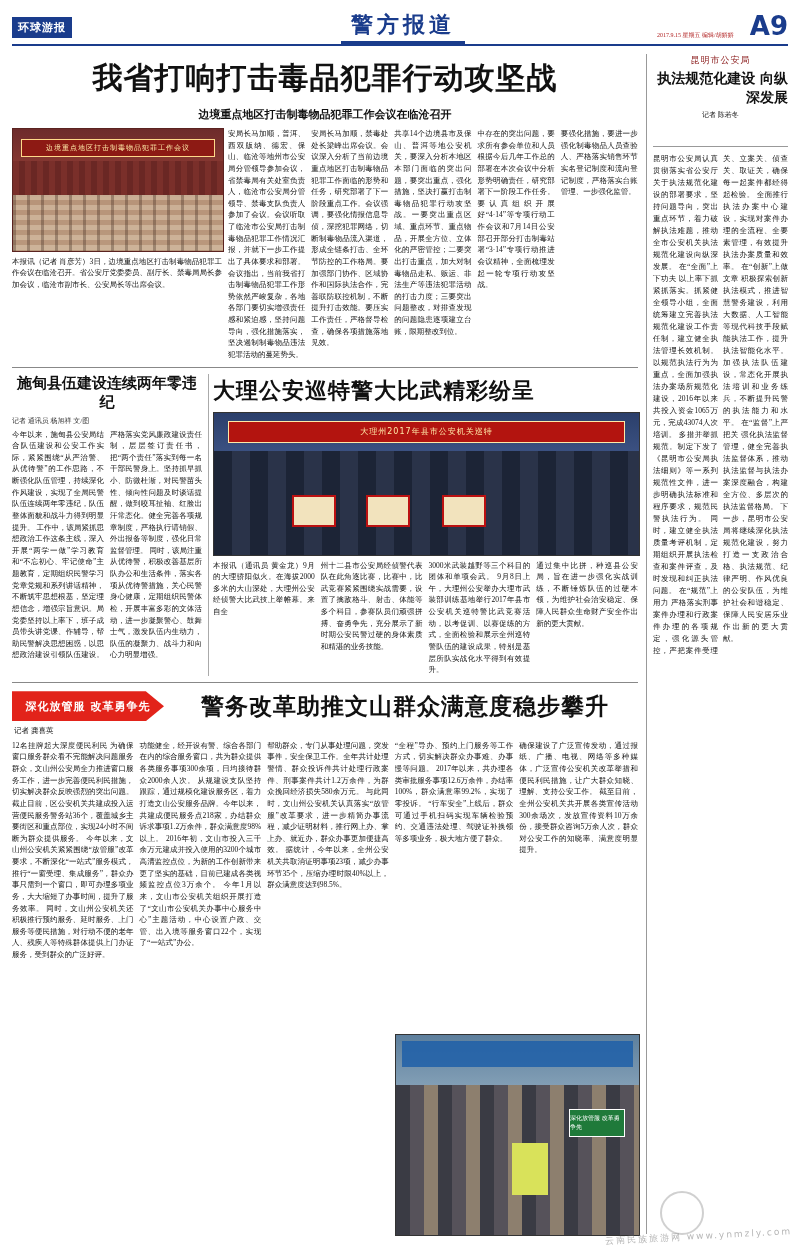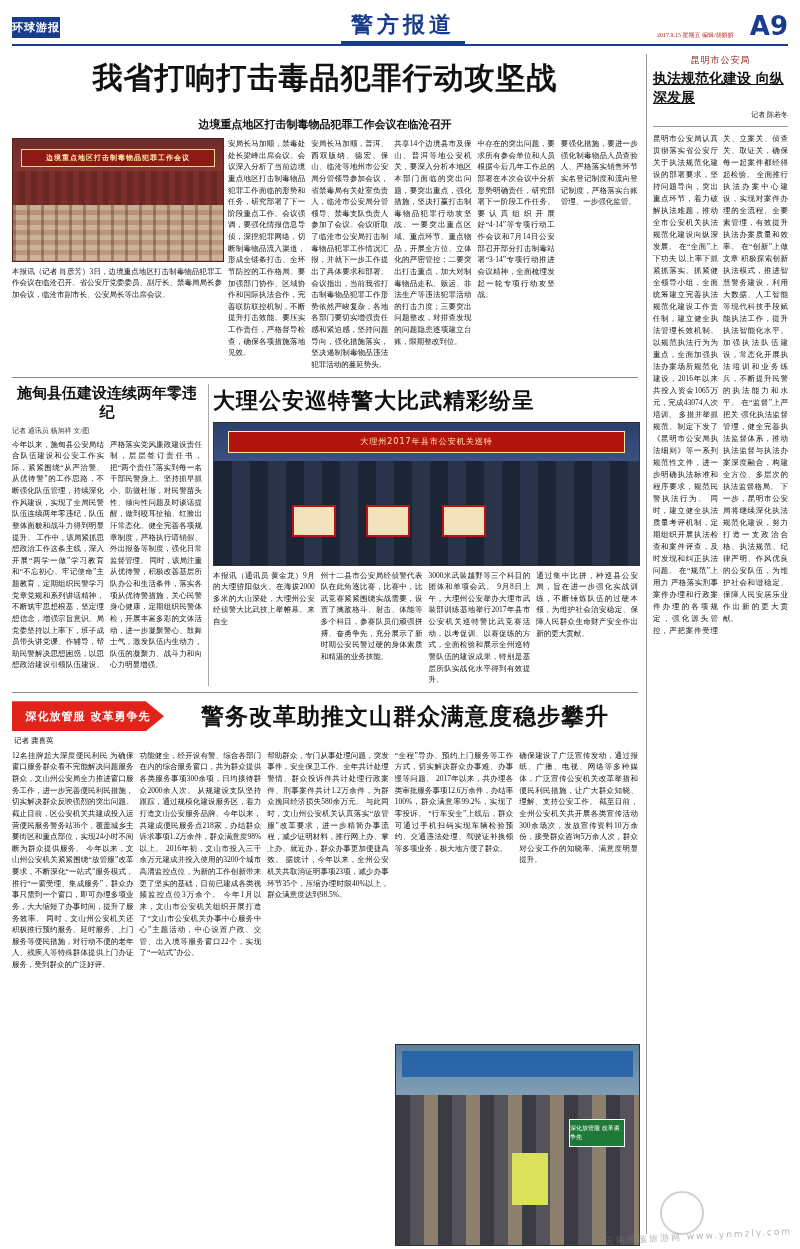--- a/index.html
+++ b/index.html
@@ -19,21 +19,21 @@
   
   .masthead{
     position:relative;
     height:34px;
     border-bottom:2px solid #1a3c8c;
     display:flex;align-items:center;
   }
   .paper-logo{
     background:#1a3c8c;color:#fff;
     font-size:11px;font-weight:bold;
-    padding:3px 0;letter-spacing:1px;
+    padding:3px 6px;letter-spacing:1px;
     font-family:Liberation Serif, serif;
   }
   .masthead-center{
     position:absolute;left:6px;right:0;text-align:center;
     pointer-events:none;
   }
   .masthead-title{
     display:inline-block;
     font-size:22px;font-weight:bold;color:#1a3c8c;
     letter-spacing:4px;
@@ -61,33 +61,33 @@
   .right-col{
     width:136px;border-left:1px solid #999;padding-left:6px;
     display:flex;flex-direction:column;
   }
   
   .lead-head{
     text-align:center;
     font-size:30px;font-weight:bold;
     font-family:"DejaVu Sans", sans-serif;
     letter-spacing:1px;
-    margin:4px 0 18px 0;
+    margin:4px 0 8px 0;
   }
   .lead-sub{
     text-align:center;font-size:11px;font-weight:bold;
     font-family:"DejaVu Sans", sans-serif;
     margin-bottom:6px;
   }
   .sec1{display:flex;gap:6px;border-bottom:1px solid #888;padding-bottom:6px;}
   .photo-block{width:210px;}
   .photo{
     width:210px;height:122px;
     background:linear-gradient(180deg,#6d2b2b 0%,#8c3a33 35%,#b5654a 60%,#d7b79a 100%);
-    position:relative;overflow:hidden;border:1px solid #5a2320;font-weight:bold;
+    position:relative;overflow:hidden;border:1px solid #5a2320;
   }
   .photo .banner{
     position:absolute;top:10px;left:8px;right:8px;height:16px;
     background:#8d1a14;border:1px solid #ffd98a;
     color:#ffe9a8;font-size:7px;font-family:"DejaVu Sans", sans-serif;
     display:flex;align-items:center;justify-content:center;letter-spacing:1px;
   }
   .photo .stage{
     position:absolute;top:32px;left:0;right:0;height:36px;
     background:repeating-linear-gradient(90deg,#7a2f2a 0 6px,#6a2724 6px 12px);
@@ -171,24 +171,24 @@
   }
   .photo3 .vest{position:absolute;bottom:40px;left:116px;width:36px;height:52px;background:#d9e25a;}
   .photo3 .sign{
     position:absolute;top:74px;right:14px;width:54px;height:26px;background:#1f7a3a;
     border:1px solid #fff;color:#fff;font-size:6px;display:flex;align-items:center;justify-content:center;
     font-family:"DejaVu Sans", sans-serif;
   }
   
   .r-kicker{font-size:9px;text-align:center;color:#8a1a1a;letter-spacing:1px;font-family:"DejaVu Sans",sans-serif;}
   .r-title{
-    font-size:14px;font-weight:bold;text-align:left;line-height:1.35;
-    font-family:"DejaVu Sans", sans-serif;margin:2px 0 3px 0;text-decoration:underline;
-  }
-  .r-byline{font-size:7px;text-align:right;margin-bottom:0;}
+    font-size:14px;font-weight:bold;text-align:right;line-height:1.35;
+    font-family:"DejaVu Sans", sans-serif;margin:2px 0 3px 0;
+  }
+  .r-byline{font-size:7px;text-align:center;margin-bottom:20px;}
   .r-body{font-size:7.5px;line-height:1.6;text-align:justify;column-count:2;column-gap:5px;}
   .rule{height:1px;background:#999;margin:6px 0;}
   
   .watermark{
     position:absolute;right:8px;bottom:6px;
     font-size:9px;color:rgba(120,120,120,.55);
     font-family:"DejaVu Sans", sans-serif;letter-spacing:2px;
     transform:rotate(-3deg);
   }
   .wm-seal{
@@ -222,22 +222,22 @@
         <div class="sec1">
           <div class="photo-block">
             <div class="photo">
               <div class="banner">边境重点地区打击制毒物品犯罪工作会议</div>
               <div class="stage"></div>
               <div class="seats"></div>
             </div>
             <div class="cap">本报讯（记者 肖彦芳）3日，边境重点地区打击制毒物品犯罪工作会议在临沧召开。省公安厅党委委员、副厅长、禁毒局局长参加会议，临沧市副市长、公安局长等出席会议。</div>
           </div>
           <div class="txtcols">
+            <div class="tcol">安局长马加顺，普洱、西双版纳、德宏、保山、临沧等地州市公安局分管领导参加会议，省禁毒局有关处室负责人，临沧市公安局分管领导、禁毒支队负责人参加了会议。会议听取了临沧市公安局打击制毒物品犯罪工作情况汇报，并就下一步工作提出了具体要求和部署。会议指出，当前我省打击制毒物品犯罪工作形势依然严峻复杂，各地各部门要切实增强责任感和紧迫感，坚持问题导向，强化措施落实，坚决遏制制毒物品违法犯罪活动的蔓延势头。</div>
             <div class="tcol">安局长马加顺，禁毒处处长梁峰出席会议。会议深入分析了当前边境重点地区打击制毒物品犯罪工作面临的形势和任务，研究部署了下一阶段重点工作。会议强调，要强化情报信息导侦，深挖犯罪网络，切断制毒物品流入渠道，形成全链条打击、全环节防控的工作格局。要加强部门协作、区域协作和国际执法合作，完善联防联控机制，不断提升打击效能。要压实工作责任，严格督导检查，确保各项措施落地见效。</div>
-            <div class="tcol">安局长马加顺，普洱、西双版纳、德宏、保山、临沧等地州市公安局分管领导参加会议，省禁毒局有关处室负责人，临沧市公安局分管领导、禁毒支队负责人参加了会议。会议听取了临沧市公安局打击制毒物品犯罪工作情况汇报，并就下一步工作提出了具体要求和部署。会议指出，当前我省打击制毒物品犯罪工作形势依然严峻复杂，各地各部门要切实增强责任感和紧迫感，坚持问题导向，强化措施落实，坚决遏制制毒物品违法犯罪活动的蔓延势头。</div>
             <div class="tcol">共享14个边境县市及保山、普洱等地公安机关，要深入分析本地区本部门面临的突出问题，要突出重点，强化措施，坚决打赢打击制毒物品犯罪行动攻坚战。一要突出重点区域、重点环节、重点物品，开展全方位、立体化的严密管控；二要突出打击重点，加大对制毒物品走私、贩运、非法生产等违法犯罪活动的打击力度；三要突出问题整改，对排查发现的问题隐患逐项建立台账，限期整改到位。</div>
             <div class="tcol">中存在的突出问题，要求所有参会单位和人员根据今后几年工作总的部署在本次会议中分析形势明确责任，研究部署下一阶段工作任务。要认真组织开展好“4·14”等专项行动工作会议和7月14日公安部召开部分打击制毒站署“3·14”专项行动推进会议精神，全面梳理发起一轮专项行动攻坚战。</div>
             <div class="tcol">要强化措施，要进一步强化制毒物品人员查验人、严格落实销售环节实名登记制度和流向登记制度，严格落实台账管理、一步强化监管。</div>
           </div>
         </div>
       </div>
 
       <div class="sec2">
         <div class="sec2-left">
           <div class="h2">施甸县伍建设连续两年零违纪</div>

